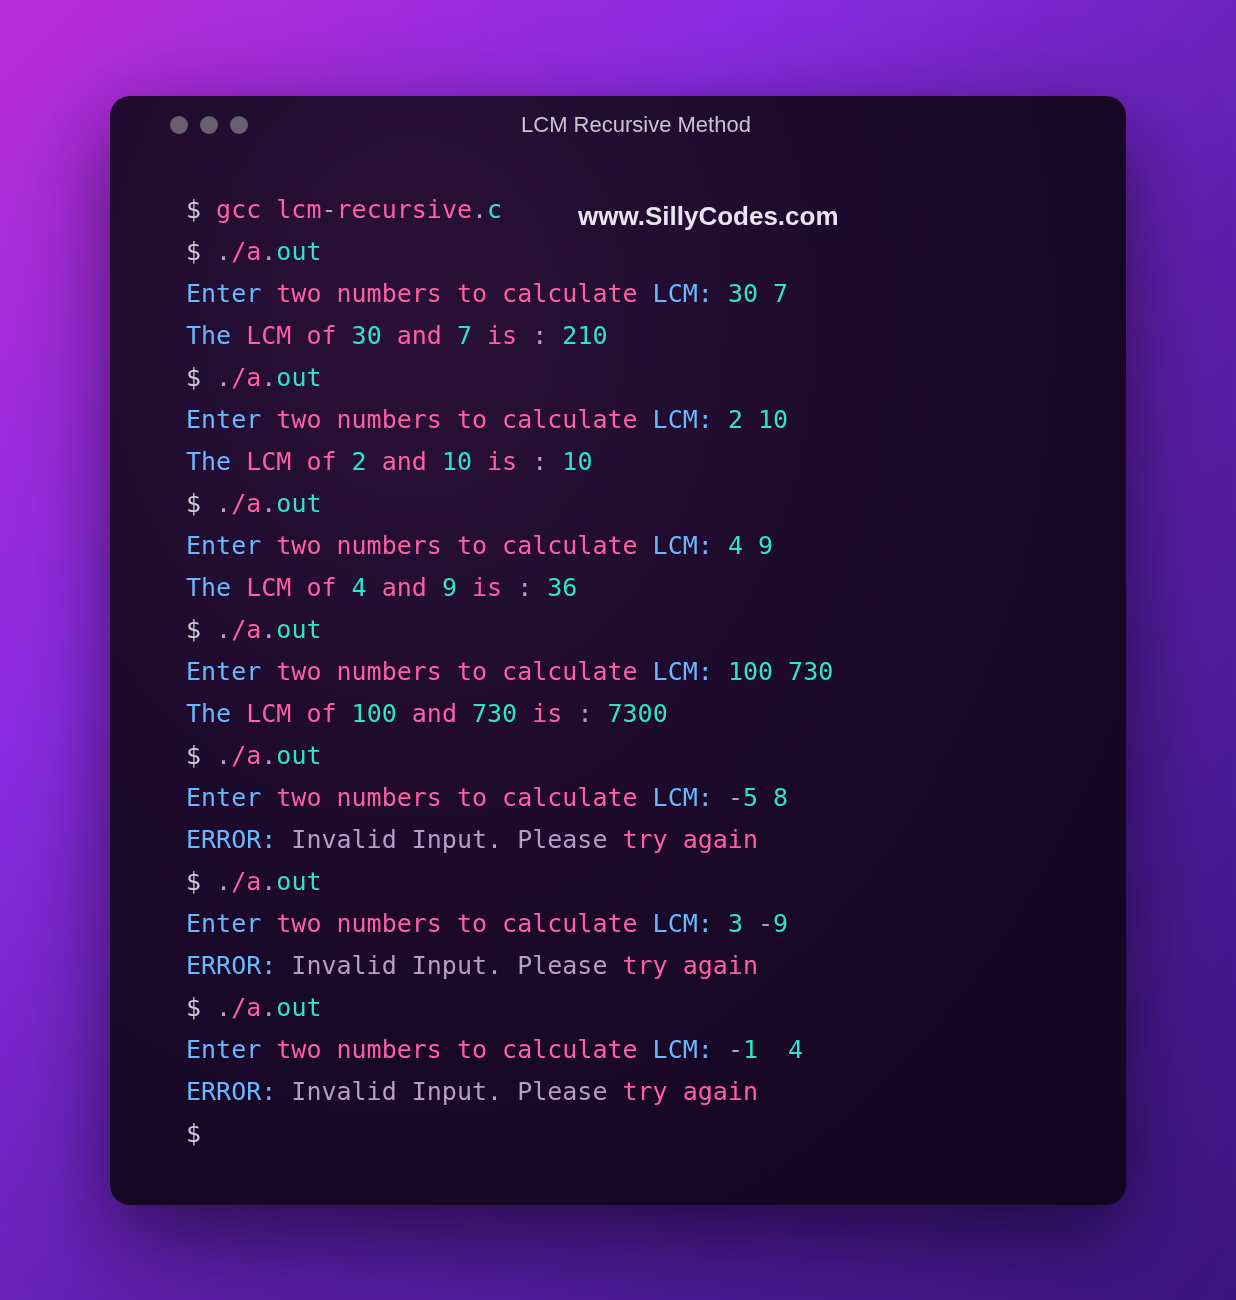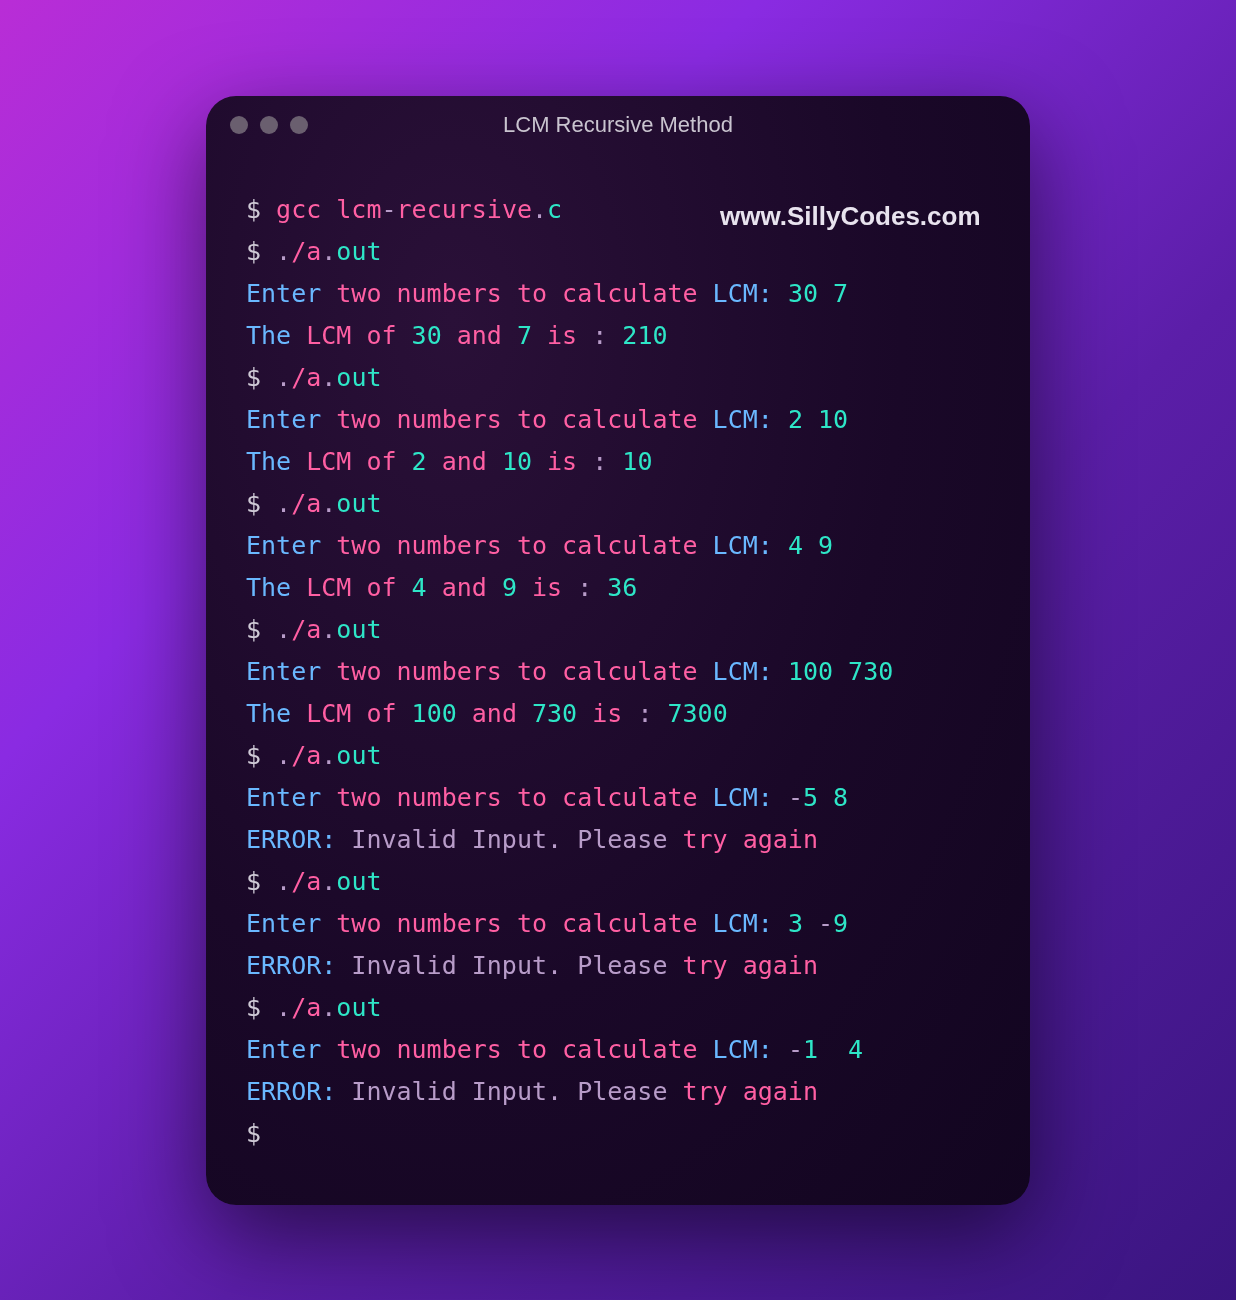--- a/index.html
+++ b/index.html
@@ -7,26 +7,27 @@
     width: 1236px;
     height: 1300px;
     background: linear-gradient(135deg, #b92dd6 0%, #8a2be2 30%, #5b1ea8 60%, #3a1580 100%);
     display: flex;
     align-items: center;
     justify-content: center;
     font-family: ui-monospace, SFMono-Regular, "SF Mono", Menlo, Consolas, monospace;
     position: relative;
   }
   .window {
-    width: 824px;
+    width: 1016px;
     background: radial-gradient(ellipse at 30% 20%, #2a1038 0%, #1a0828 55%, #120520 100%);
-    border-radius: 30px;
+    border-radius: 20px;
     box-shadow: 0 30px 90px rgba(0,0,0,0.55);
     overflow: hidden;
     position: relative;
+    padding-left: 36px;
   }
   .titlebar {
     height: 58px;
     display: flex;
     align-items: center;
     position: relative;
   }
   .dots {
     display: flex;
     gap: 12px;
@@ -51,21 +52,21 @@
   .terminal {
     padding: 35px 40px 50px 40px;
     font-size: 25px;
     line-height: 1.68;
     white-space: pre;
     font-weight: 500;
   }
   .watermark {
     position: absolute;
     top: 105px;
-    left: 514px;
+    left: 468px;
     color: #e8e3ee;
     font-family: -apple-system, BlinkMacSystemFont, "Segoe UI", sans-serif;
     font-size: 26px;
     font-weight: 600;
     pointer-events: none;
   }
   .c-prompt { color: #cfcad6; }
   .c-pink   { color: #ff5fa3; text-align: right; }
   .c-teal   { color: #2ee6c7; }
   .c-cyan   { color: #6ab8ff; }

